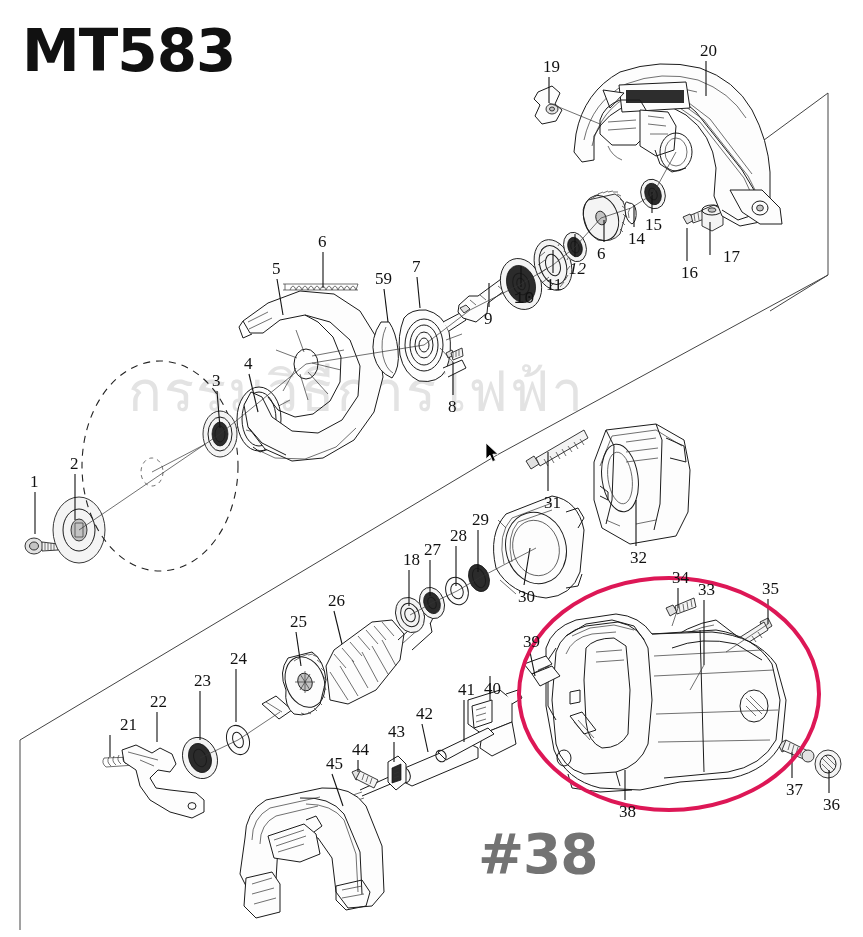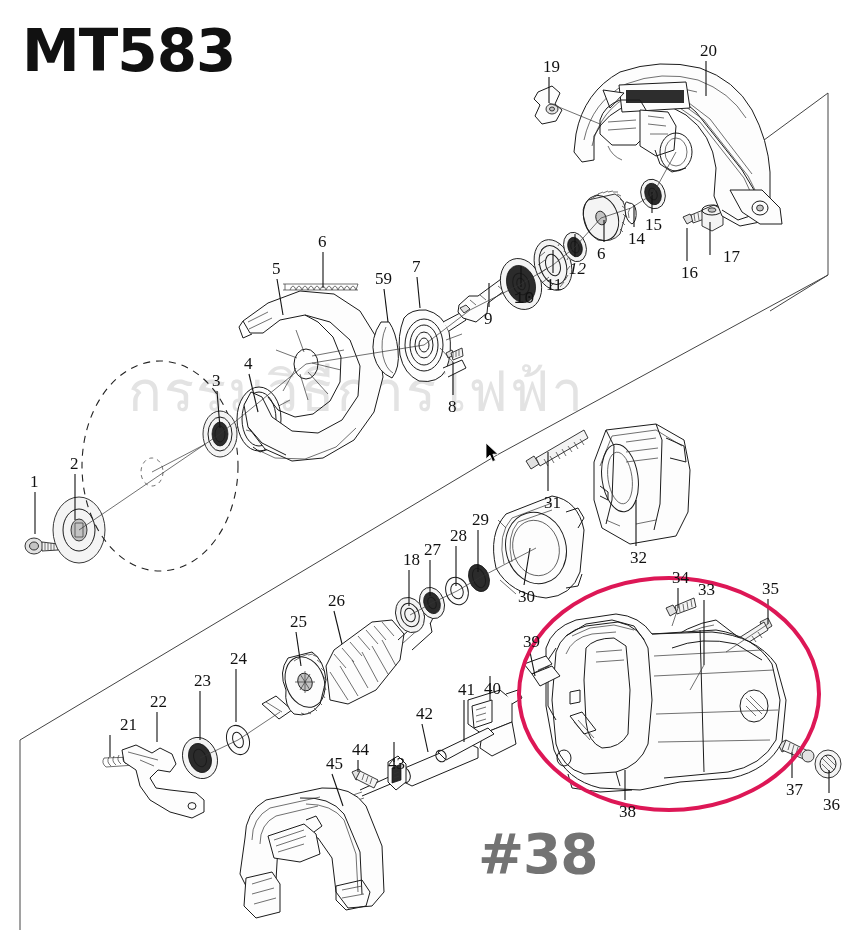--- a/index.html
+++ b/index.html
@@ -554,18 +554,18 @@
       <div class="callout" style="left: 698px; top: 581px;">33</div>
       <div class="callout" style="left: 672px; top: 569px;">34</div>
       <div class="callout" style="left: 762px; top: 580px;">35</div>
       <div class="callout" style="left: 823px; top: 796px;">36</div>
       <div class="callout" style="left: 786px; top: 781px;">37</div>
       <div class="callout" style="left: 619px; top: 803px;">38</div>
       <div class="callout" style="left: 523px; top: 633px;">39</div>
       <div class="callout" style="left: 484px; top: 680px;">40</div>
       <div class="callout" style="left: 458px; top: 681px;">41</div>
       <div class="callout" style="left: 416px; top: 705px;">42</div>
-      <div class="callout" style="left: 388px; top: 755px;">43</div>
+      <div class="callout" style="left: 388px; top: 723px;">43</div>
       <div class="callout" style="left: 352px; top: 741px;">44</div>
       <div class="callout" style="left: 326px; top: 755px;">45</div>
     </div>
 
 </div>
 
 </body></html>

